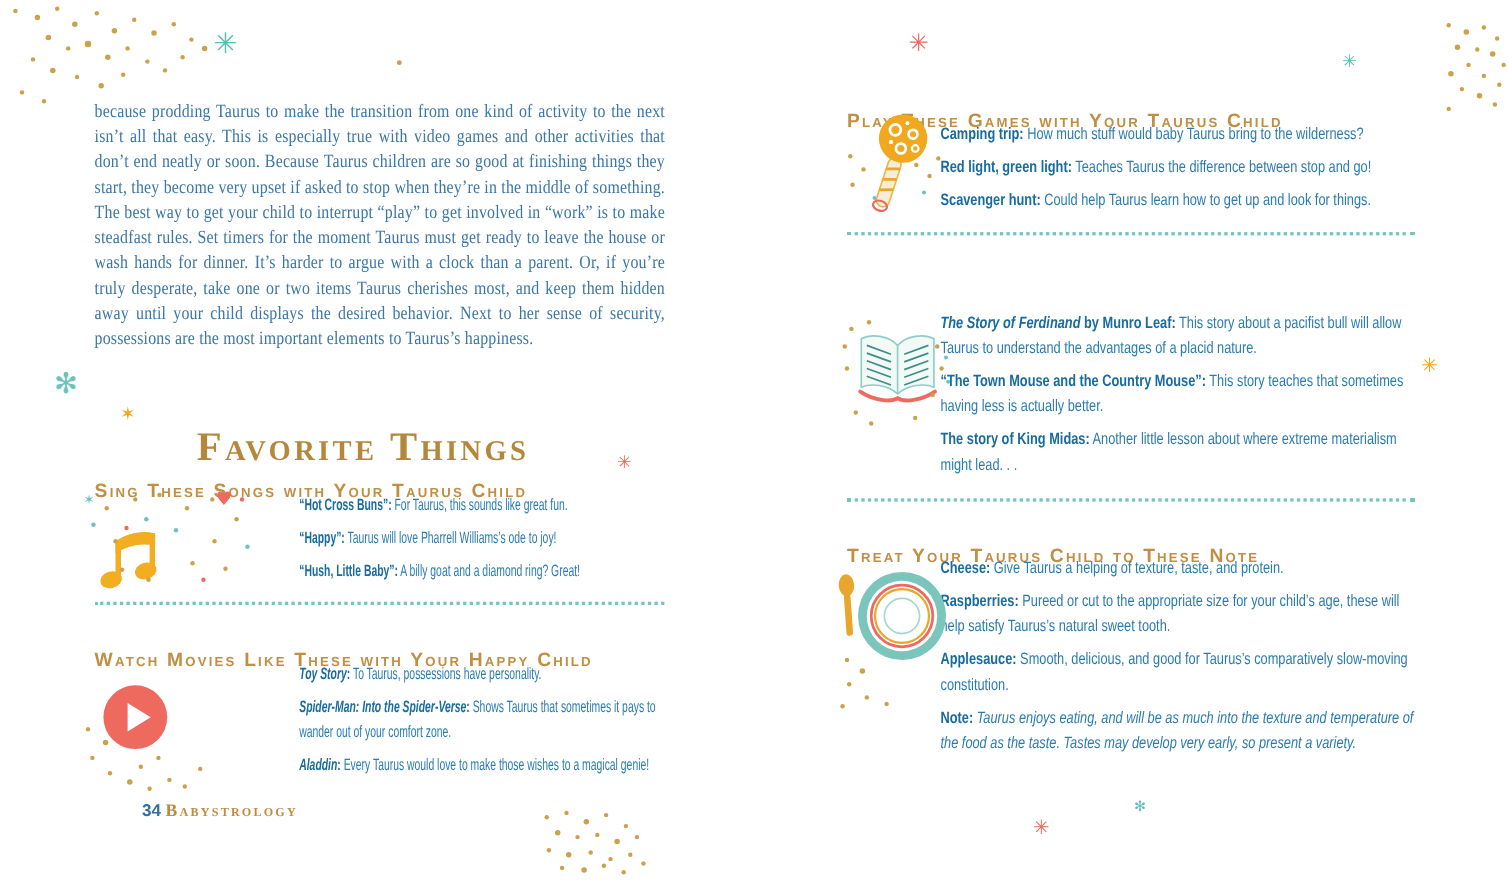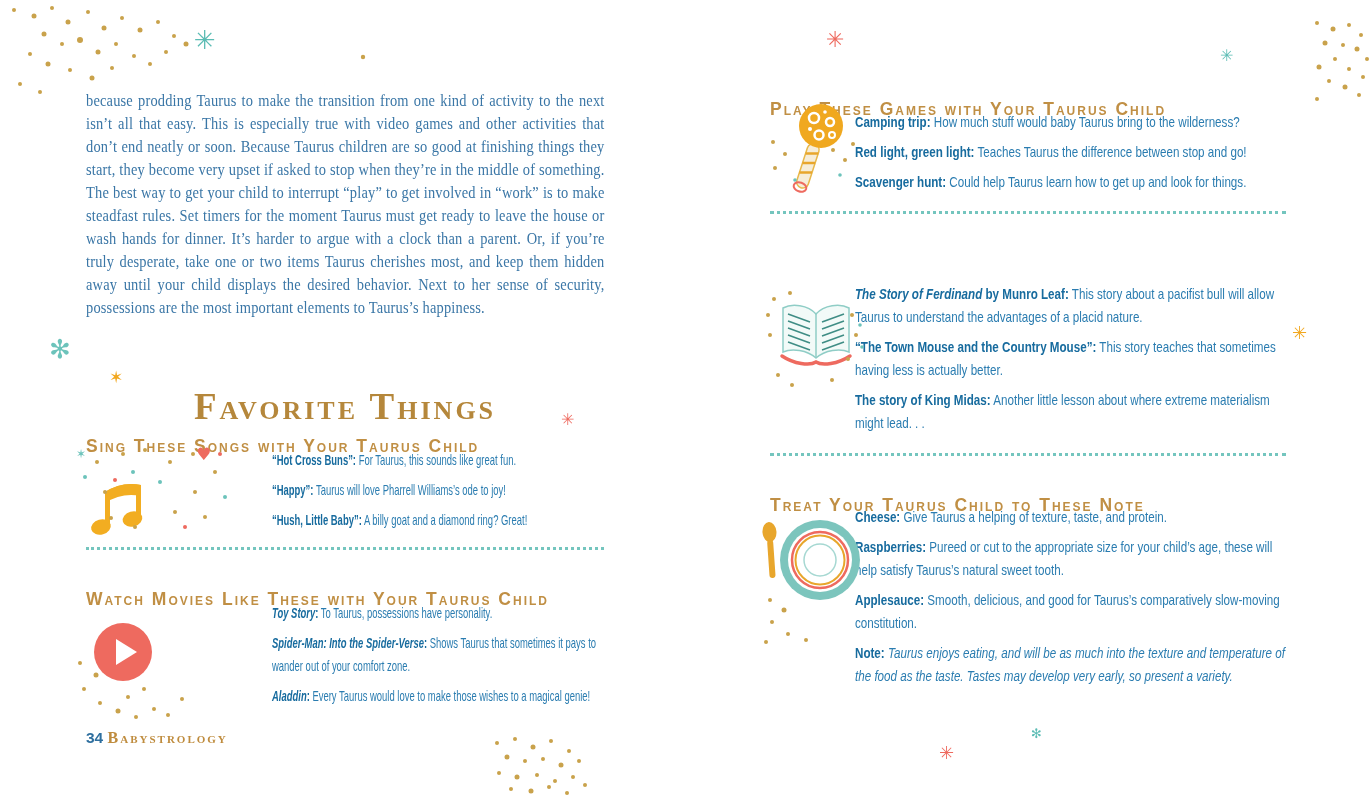--- a/index.html
+++ b/index.html
@@ -12,21 +12,21 @@
   .intro {
     position:absolute; left:86px; top:72px; width:610px;
     transform:scaleX(0.85); transform-origin:0 0;
     font-family:"Liberation Serif", serif;
     font-size:17px; line-height:23px; color:#3a76a6;
     text-align:justify; letter-spacing:0.2px;
   }
 
   
   .fav-title {
-    position:absolute; left:86px; top:360px; width:518px; text-align:center;
+    position:absolute; left:71px; top:360px; width:518px; text-align:center;
     font-family:"Liberation Serif", serif; font-variant:small-caps;
     font-weight:700; font-size:37px; letter-spacing:3px; color:#b5873b;
   }
 
   
   .sc-heading {
     position:absolute; font-variant:small-caps; font-weight:700;
     color:#c08f44; font-size:17.5px; letter-spacing:2px; line-height:24px;
   }
 
@@ -43,21 +43,21 @@
   .ti { font-weight:700; font-style:italic; color:#176b9e; }
   .dsc { color:#2a7cb0; }
   .dsc-i { color:#2a7cb0; font-style:italic; }
 
   .dotted-rule {
     position:absolute; height:0;
     border-top:3px dotted #74c5be;
   }
 
   .footer { position:absolute; font-size:15.5px; white-space:nowrap; }
-  .footer .pg { font-weight:700; color:#2e6f9f; }
+  .footer .pg { font-weight:700; color:#2e6f9f;margin-left:43px; }
   .footer .bk {
     font-family:"Liberation Serif", serif; font-variant:small-caps;
     font-weight:700; letter-spacing:2px; color:#bf8c3e; font-size:16px;
   }
 
   .star { position:absolute; line-height:1; font-family:"DejaVu Sans", sans-serif; }
   .heart { position:absolute; line-height:1; color:#ee6a5f; font-family:"DejaVu Sans", sans-serif; }
 
   .play-btn {
     position:absolute; left:94px; top:623px; width:58px; height:58px;
@@ -92,21 +92,21 @@
       <span class="dsc">Taurus will love Pharrell Williams’s ode to joy!</span>
     </li>
     <li>
       <span class="tb">“Hush, Little Baby”:</span>
       <span class="dsc">A billy goat and a diamond ring? Great!</span>
     </li>
   </ul>
 
   <div class="dotted-rule" style="left:86px; top:547px; width:518px"></div>
 
-  <h3 class="sc-heading" style="left:86px; top:569px; width:560px">Watch Movies Like These with Your Taurus Child</h3>
+  <h3 class="sc-heading" style="left:86px; top:569px; width:560px">Watch Movies Like These with Your Happy Child</h3>
 
   <ul class="items left-col" style="left:272px; top:601px">
     <li>
       <span class="ti">Toy Story</span><span class="tb">:</span>
       <span class="dsc">To Taurus, possessions have personality.</span>
     </li>
     <li>
       <span class="ti">Spider-Man: Into the Spider-Verse</span><span class="tb">:</span>
       <span class="dsc">Shows Taurus that sometimes it pays to wander out of your comfort zone.</span>
     </li>

